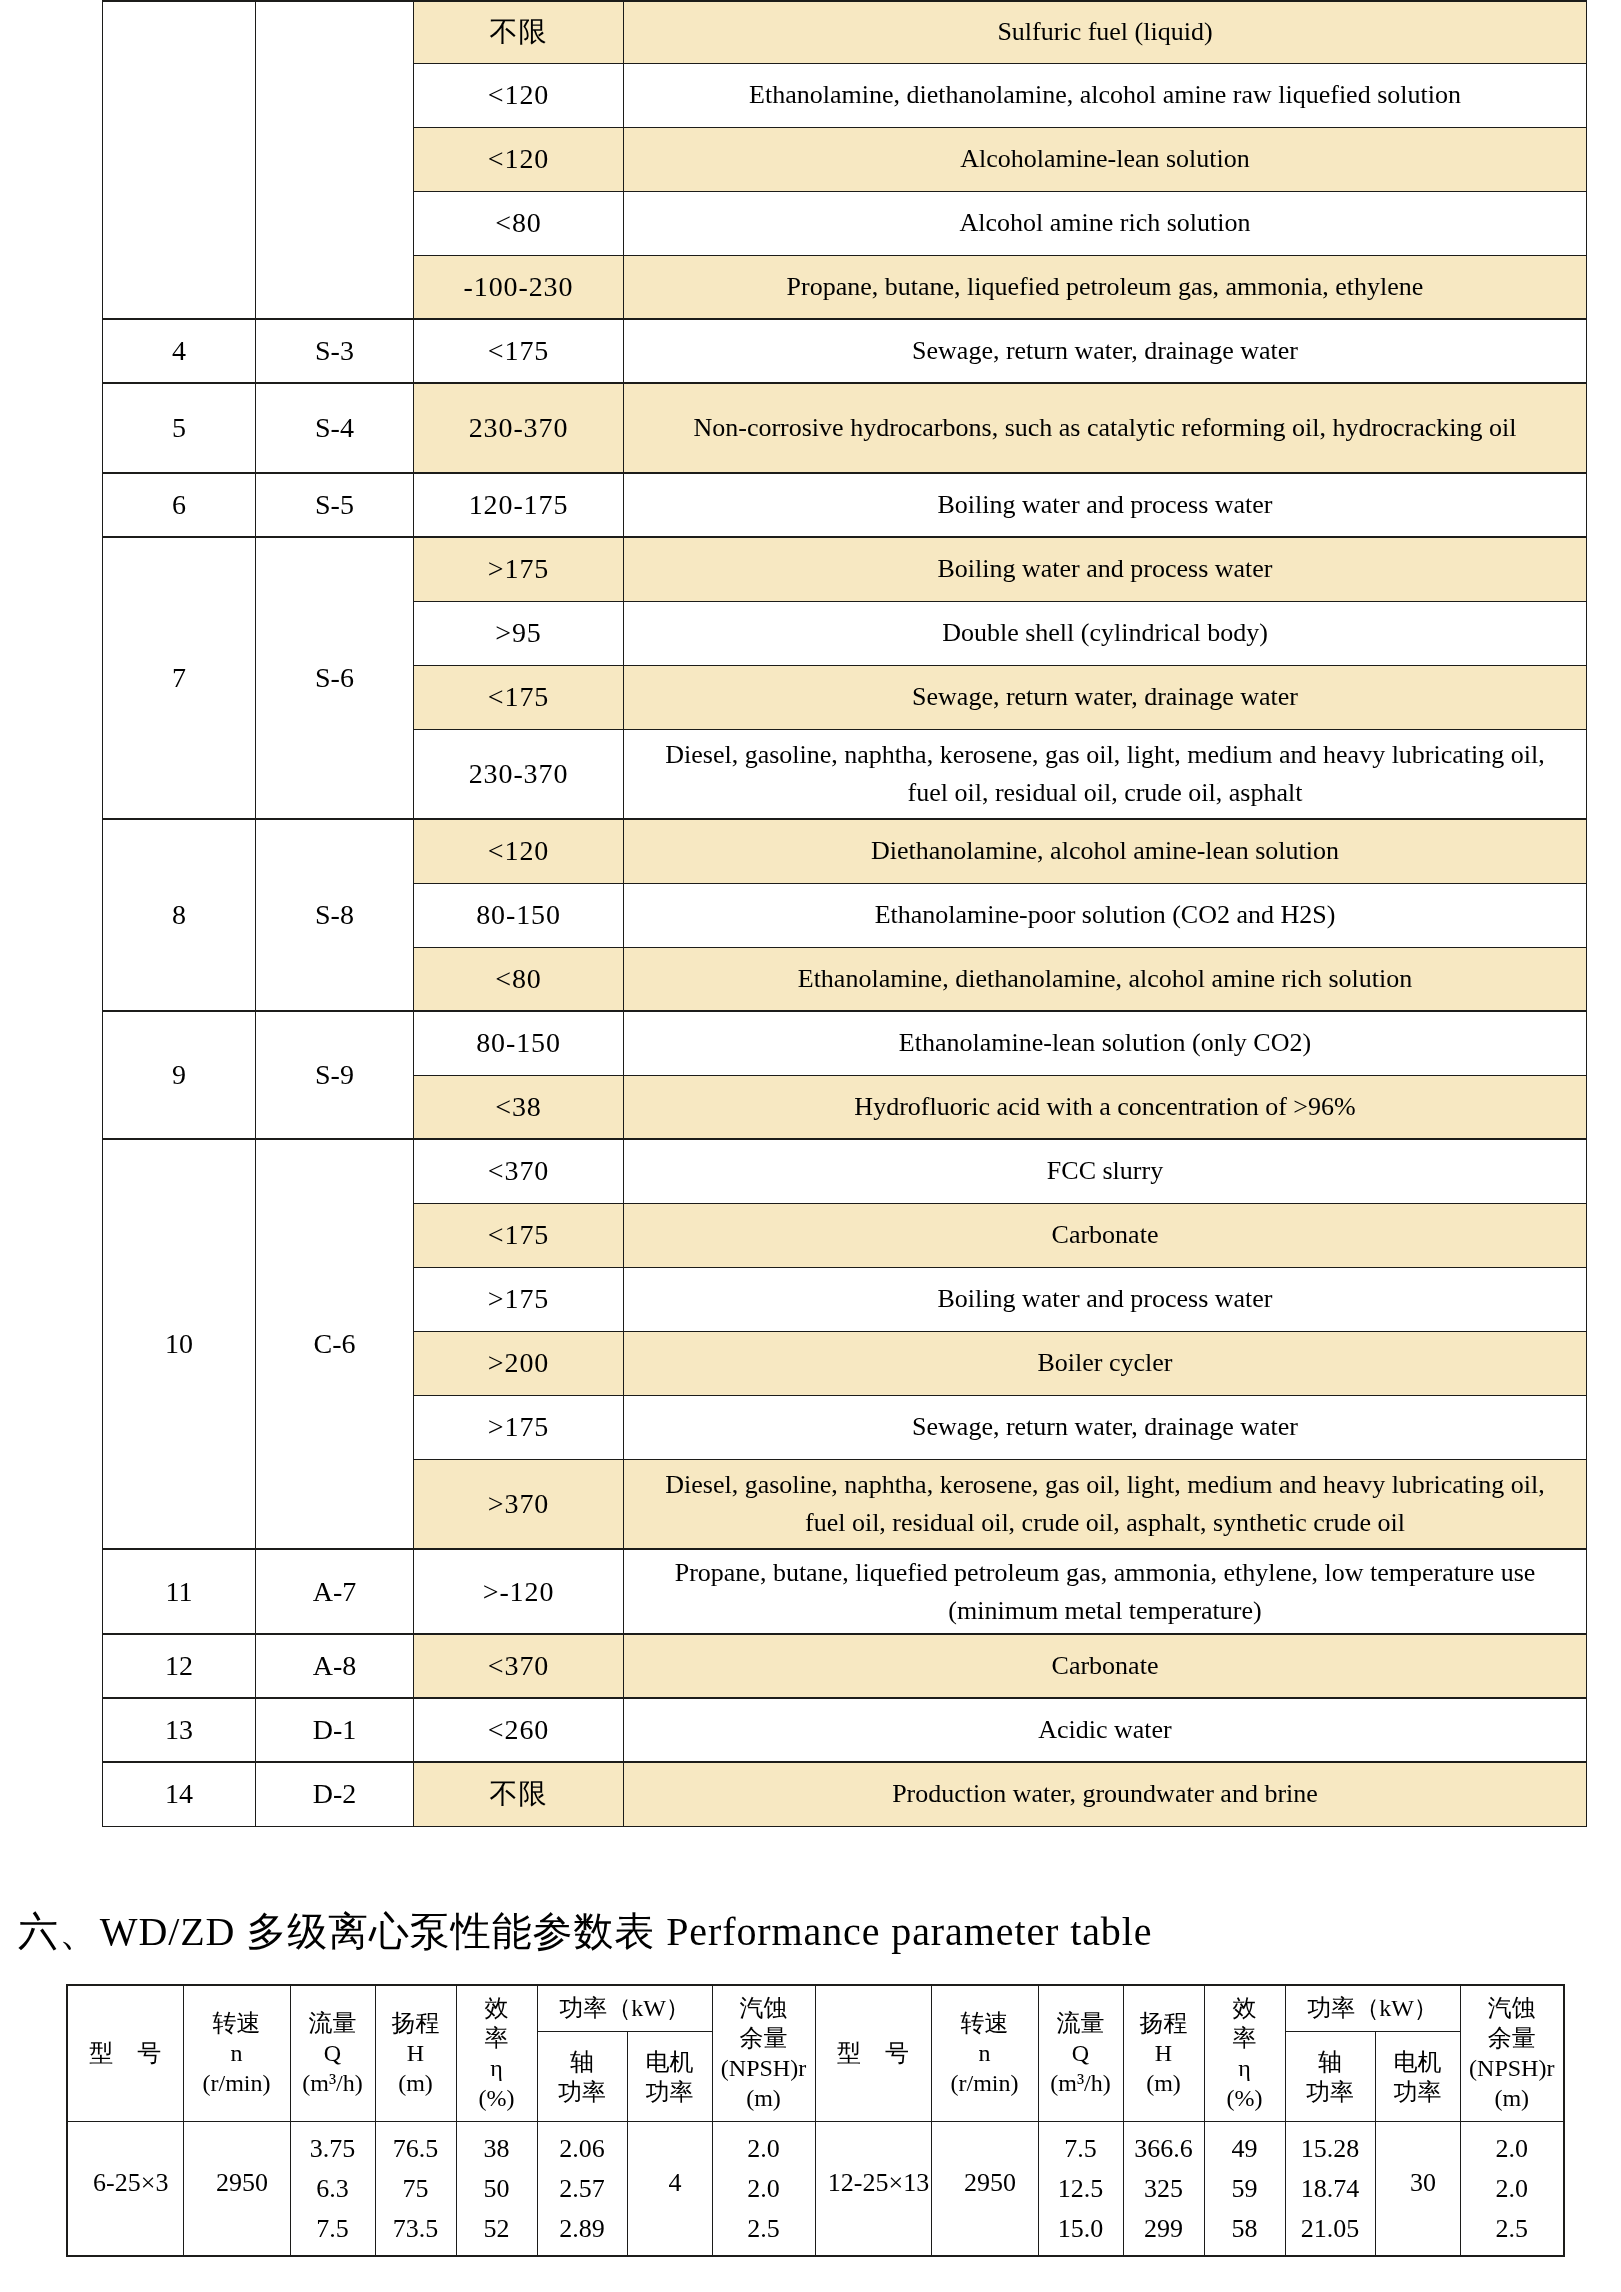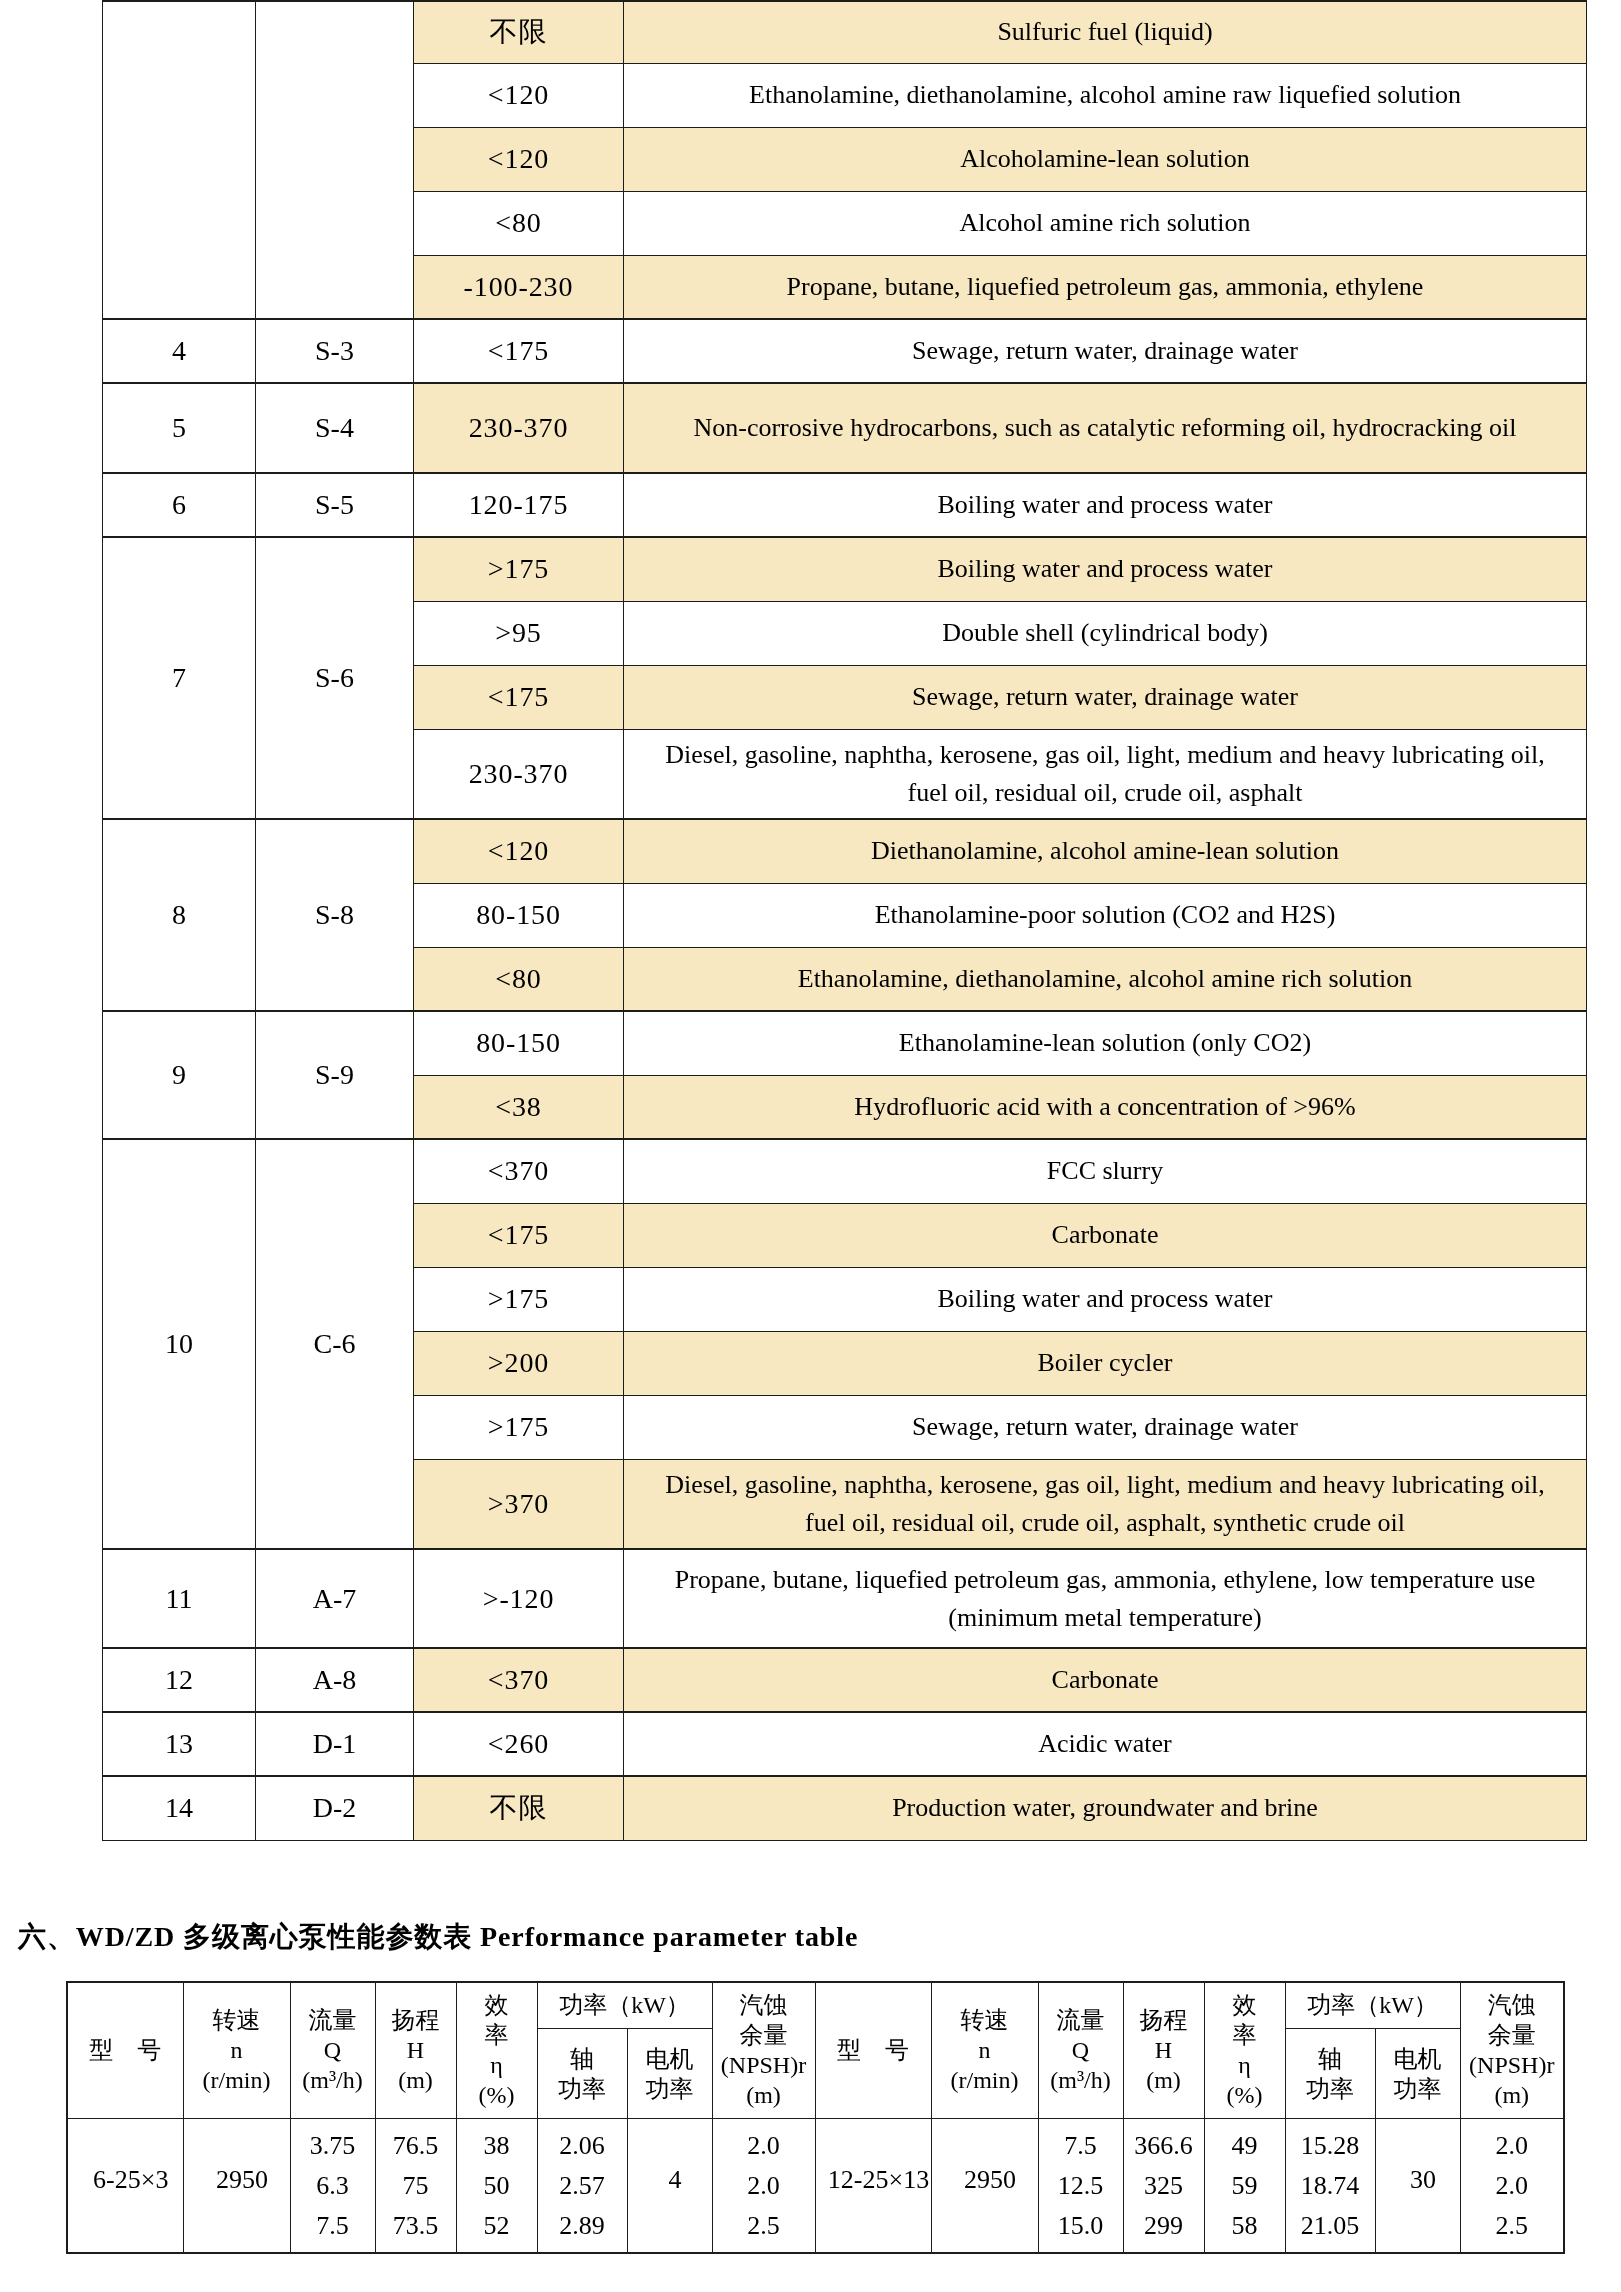--- a/index.html
+++ b/index.html
@@ -31,28 +31,28 @@
   #liquid-table tr.group-start td{border-top:2.7px solid var(--line);}
   #liquid-table td.shaded{background:var(--stripe);}
   #liquid-table td.c-no,
   #liquid-table td.c-code{font-size:28px;background:#fff;}
   #liquid-table td.c-temp{font-size:28px;letter-spacing:0.9px;}
   #liquid-table td.c-desc{
     font-size:26px;line-height:1.45;padding:1.8px 30px;
   }
   tr.r-s{height:64px;}
   tr.r-l{height:90px;}
-  tr.r-m{height:99px;}
+  tr.r-m{height:85px;}
   tr.r-first{height:62px;}
 
   
   .section-heading{
     margin:77px 0 25px 18px;
-    font-size:28px;
-    font-weight:bold;
+    font-size:40px;
+    font-weight:normal;
     letter-spacing:0.9px;
     font-family:"Liberation Serif","DejaVu Serif",serif;
   }
 
   
   #perf-table{
     margin-left:66px;
     width:1497px;
     table-layout:fixed;
     border:2.7px solid var(--line);

